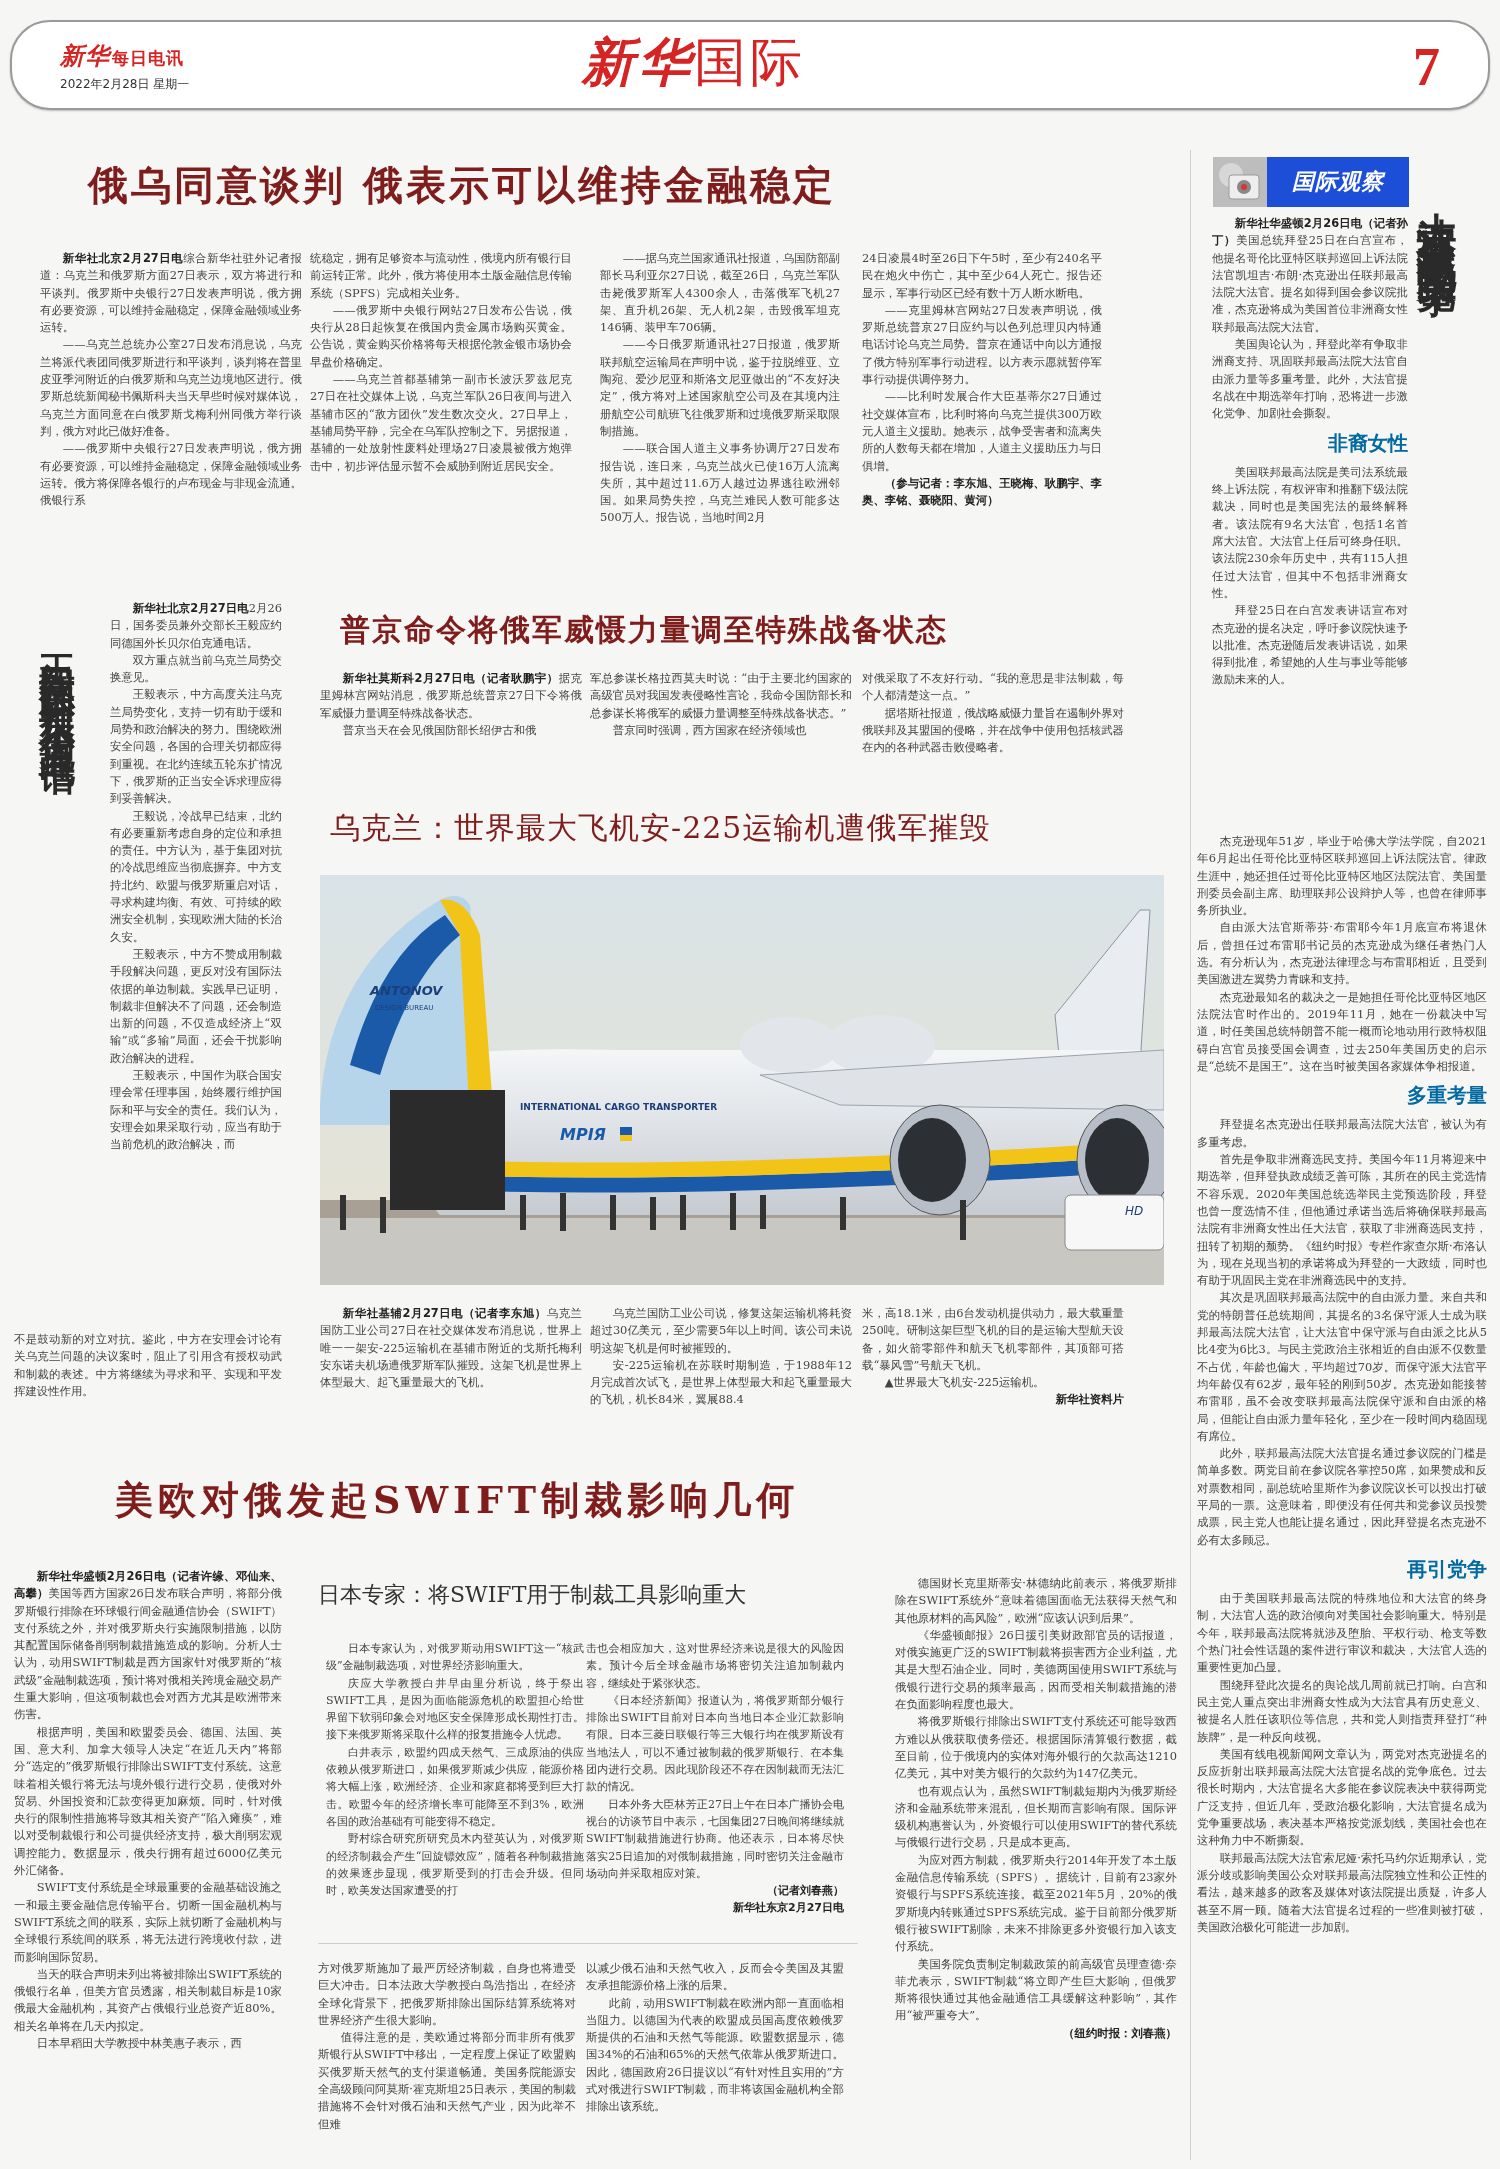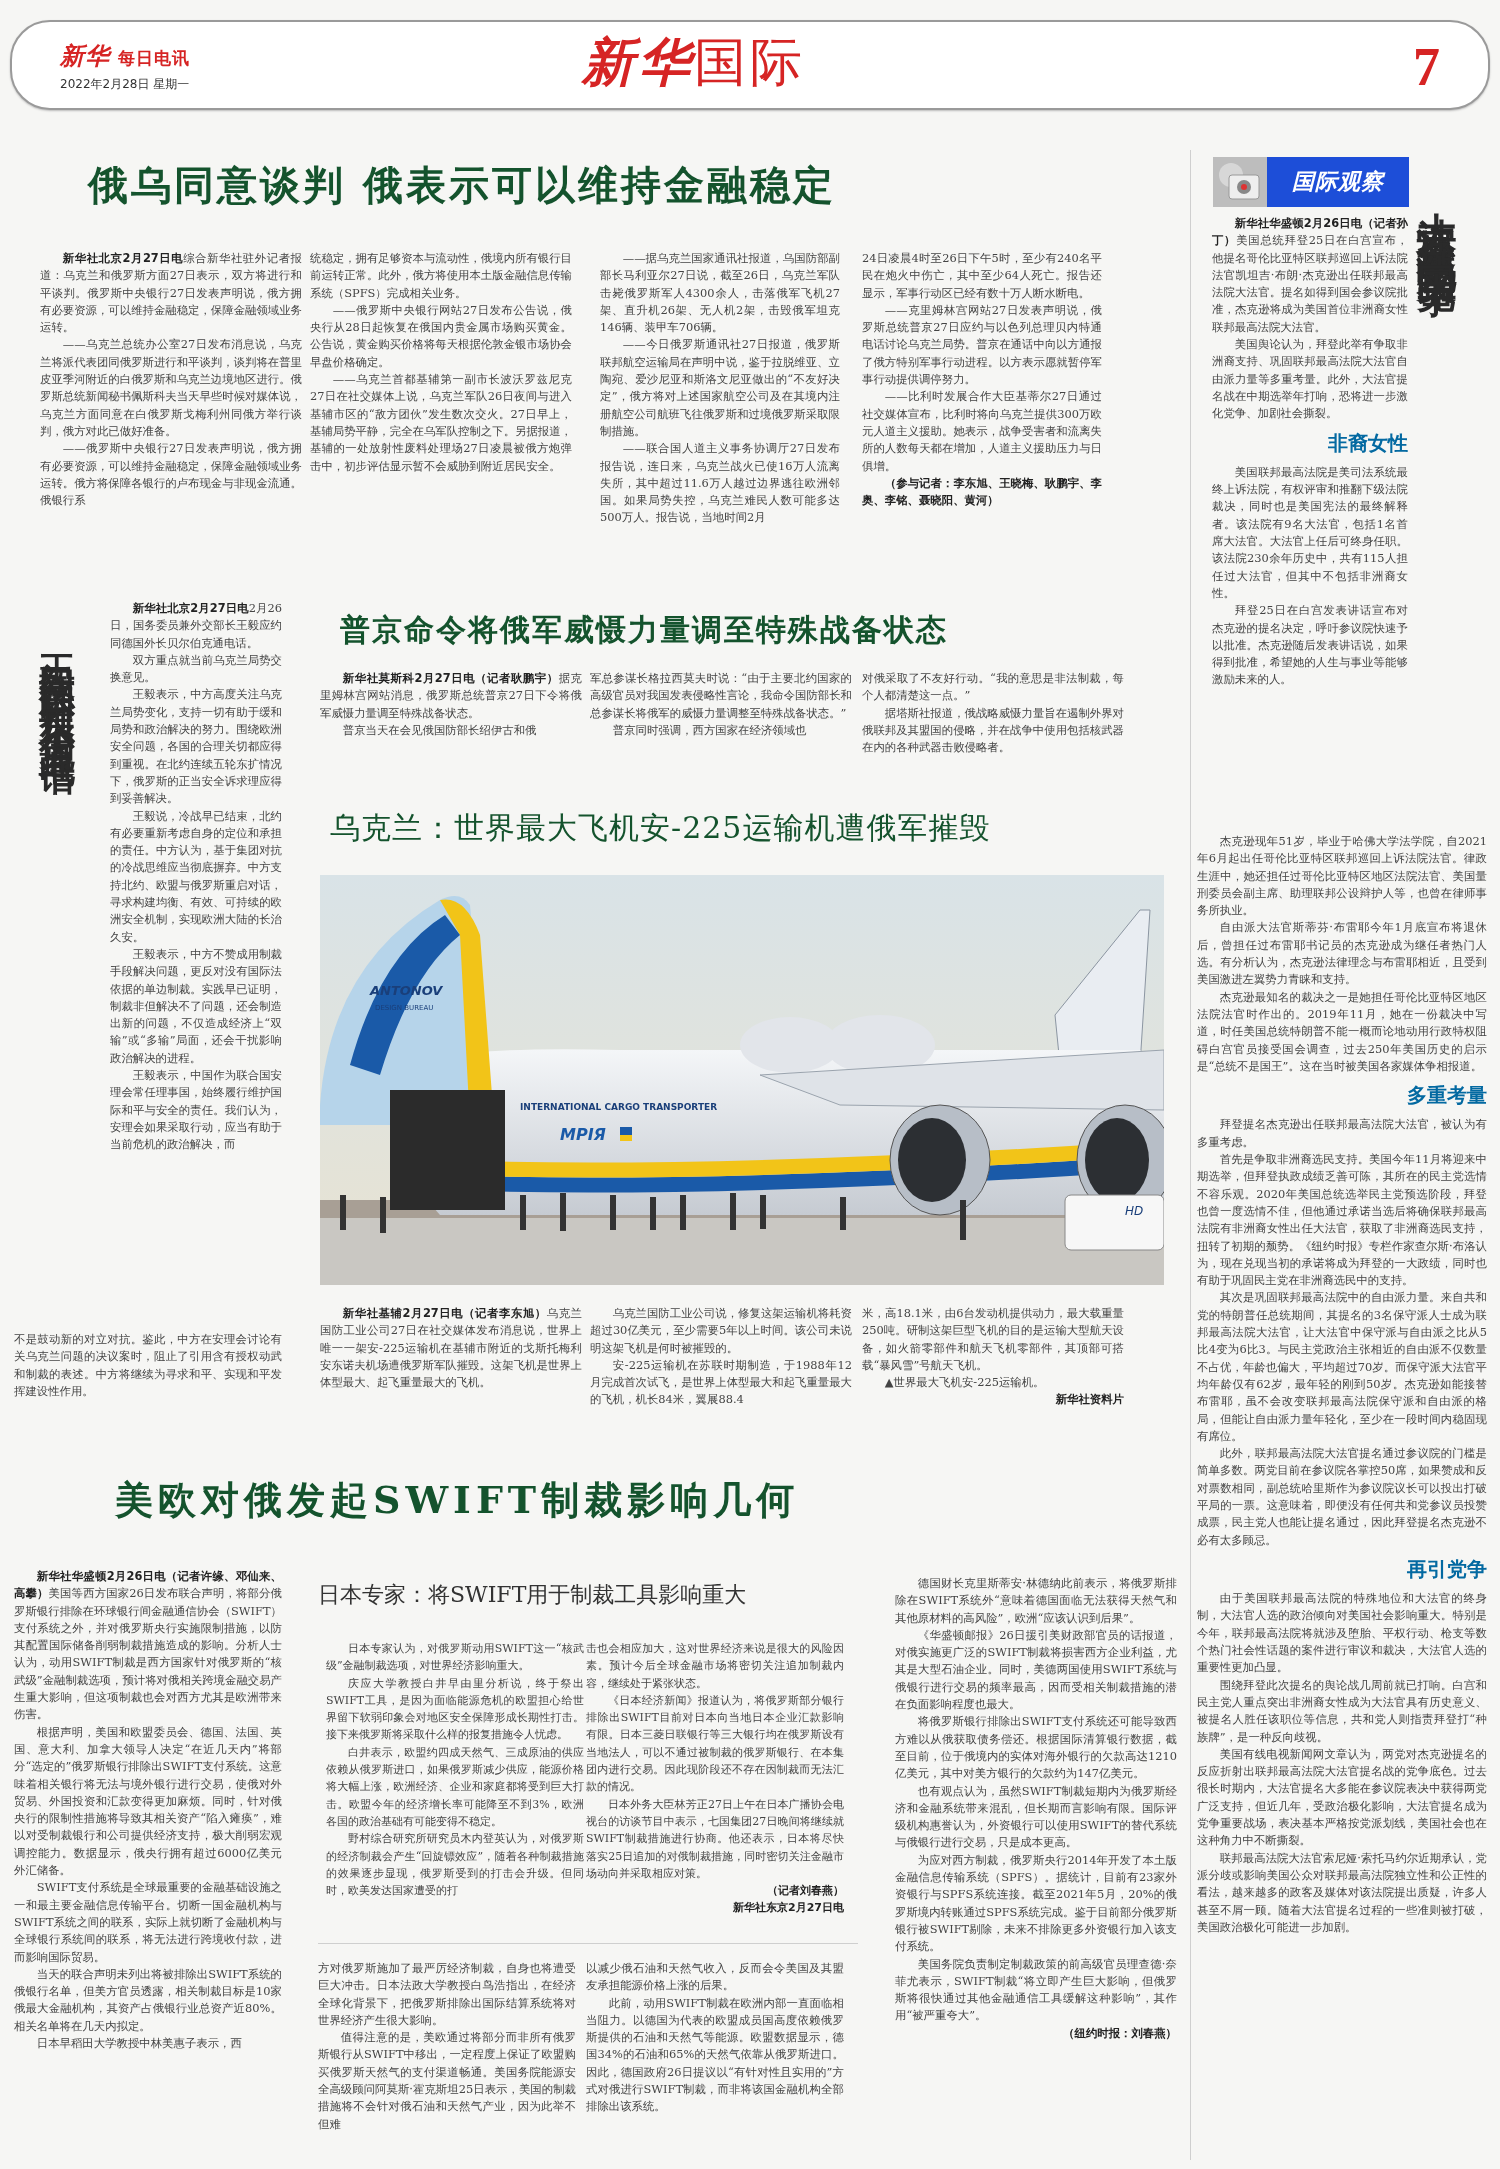--- a/index.html
+++ b/index.html
@@ -1,26 +1,26 @@
 <!DOCTYPE html>
 <html><head>
 <meta charset="utf-8">
 <style>
 *{box-sizing:border-box;margin:0;padding:0}
 body{width:1500px;height:2169px;background:#f6f6f4;font-family:"DejaVu Serif",serif;color:#3a3a3a;position:relative;overflow:hidden}
 .abs{position:absolute}
 .masthead{left:10px;top:20px;width:1480px;height:90px;border:2px solid #9a9a9a;border-radius:40px;background:#fff;box-shadow:0 1px 2px #bbb}
 .mh-left{left:48px;top:18px}
 .mh-brand{font-family:"DejaVu Serif",serif;color:#d62424;font-size:24px;font-weight:bold;font-style:italic;letter-spacing:1px}
-.mh-brand small{font-size:17px;font-style:normal;margin-left:8px}
+.mh-brand small{font-size:17px;font-style:normal;margin-left:2px}
 .mh-date{font-family:"DejaVu Sans",sans-serif;font-size:12px;color:#333;margin-top:4px}
 .mh-center{left:570px;top:6px;color:#d62424;font-size:52px;font-weight:bold;font-family:"DejaVu Serif",serif;letter-spacing:4px}
 .mh-center .italic{font-style:italic}
 .mh-num{right:48px;top:14px;font-size:54px;font-weight:bold;color:#d62424;font-family:"Liberation Serif",serif}
-.headline{font-family:"DejaVu Sans",sans-serif;font-weight:bold;color:#14532d;letter-spacing:3px}
+.headline{font-family:"DejaVu Sans",sans-serif;font-weight:bold;color:#7f1d1d;letter-spacing:3px}
 .h1{left:88px;top:158px;font-size:40px}
 .col{font-size:11.4px;line-height:17.3px;text-align:justify;color:#444}
 .col p{text-indent:2em}
 .col b{font-family:"DejaVu Sans",sans-serif;color:#222}
 .credit{font-family:"DejaVu Sans",sans-serif;font-weight:bold;color:#222}
 .vtitle{writing-mode:vertical-rl;font-family:"DejaVu Serif",serif;font-weight:bold;color:#2a2a2a;letter-spacing:8px}
 .badge{left:1213px;top:157px;width:196px;height:50px;background:#bdbdbd}
 .badge .cam{left:4px;top:4px;width:46px;height:42px}
 .badge .lbl{left:54px;top:0;width:142px;height:50px;background:#1d4ed8;color:#fff;font-family:"DejaVu Sans",sans-serif;font-weight:bold;font-style:italic;font-size:22px;display:flex;align-items:center;justify-content:center;letter-spacing:1px}
 .subhead{font-family:"DejaVu Sans",sans-serif;font-weight:bold;color:#0369a1;text-align:right;font-size:20px}

